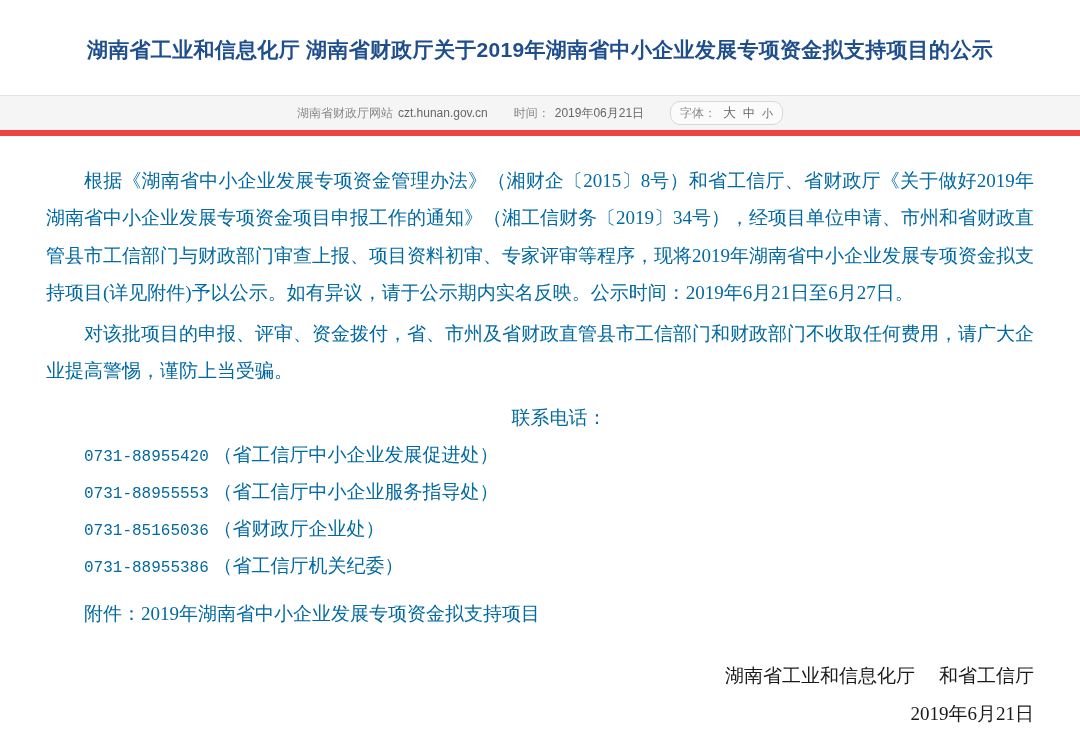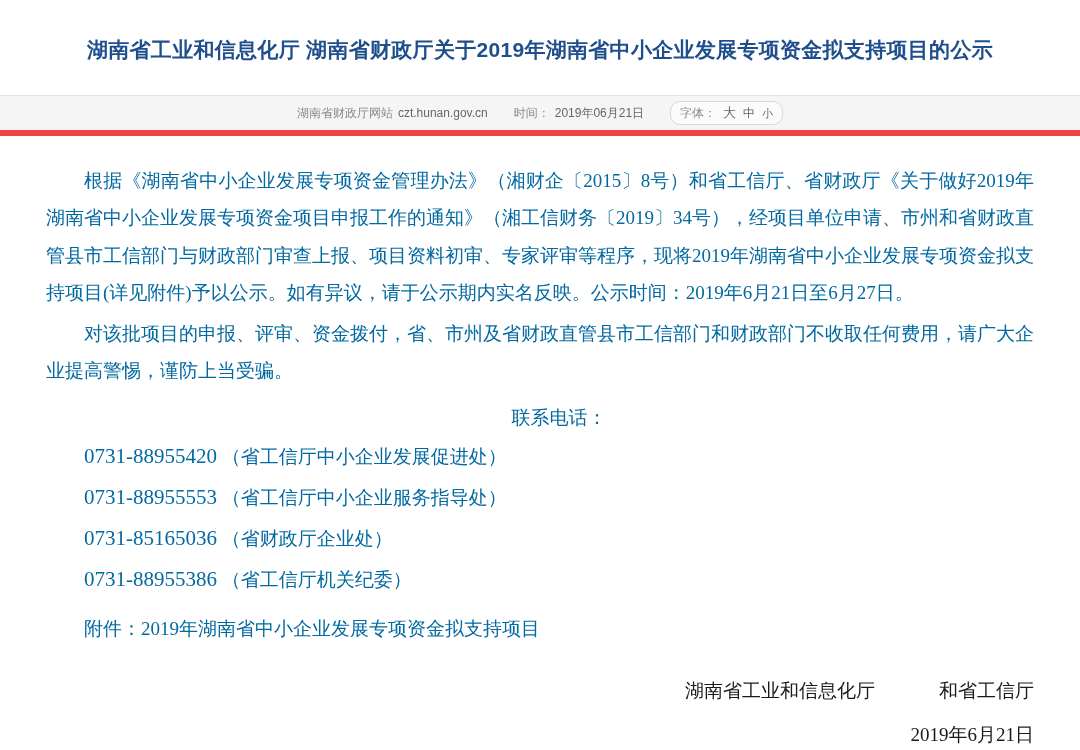--- a/index.html
+++ b/index.html
@@ -89,42 +89,42 @@
     margin: 0;
     padding: 0;
     list-style: none;
   }
   .phone-item {
     text-indent: 2em;
     margin: 0;
     line-height: 1.95;
   }
   .phone-num {
-    font-family: Liberation Serif, serif;
-    font-size: 21px;
+    font-family: Liberation Mono, monospace;
+    font-size: 16px;
   }
   .attach {
     text-indent: 2em;
     margin: 10px 0 0 0;
   }
   .signature {
     margin-top: 26px;
     text-align: right;
     padding-right: 46px;
     font-size: 19px;
     line-height: 1.9;
   }
   .sign-orgs {
     display: flex;
     justify-content: flex-end;
-    gap: 64px;
+    gap: 24px;
   }
   .sign-date {
     display: block;
-    margin-top: 8px;
+    margin-top: 2px;
   }
 </style>
 </head>
 <body>
 
 <div class="page">
 
   <div class="title-bar">
     <h1 class="doc-title">湖南省工业和信息化厅 湖南省财政厅关于2019年湖南省中小企业发展专项资金拟支持项目的公示</h1>
   </div>

